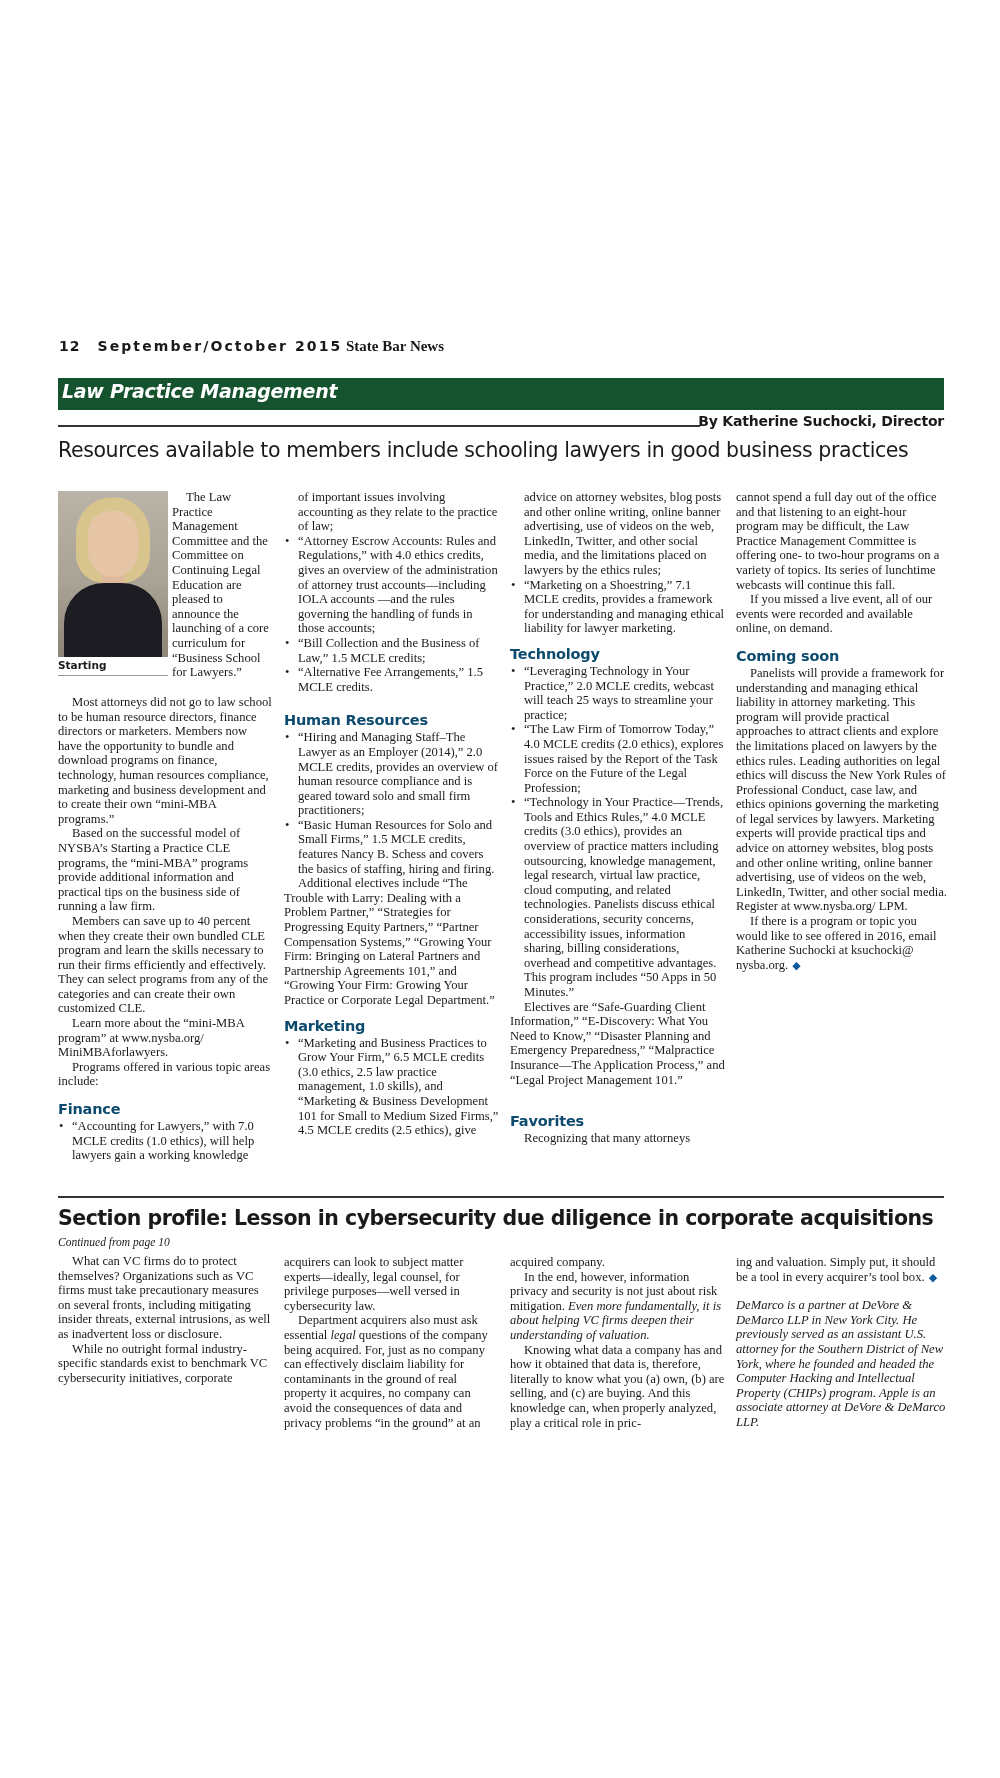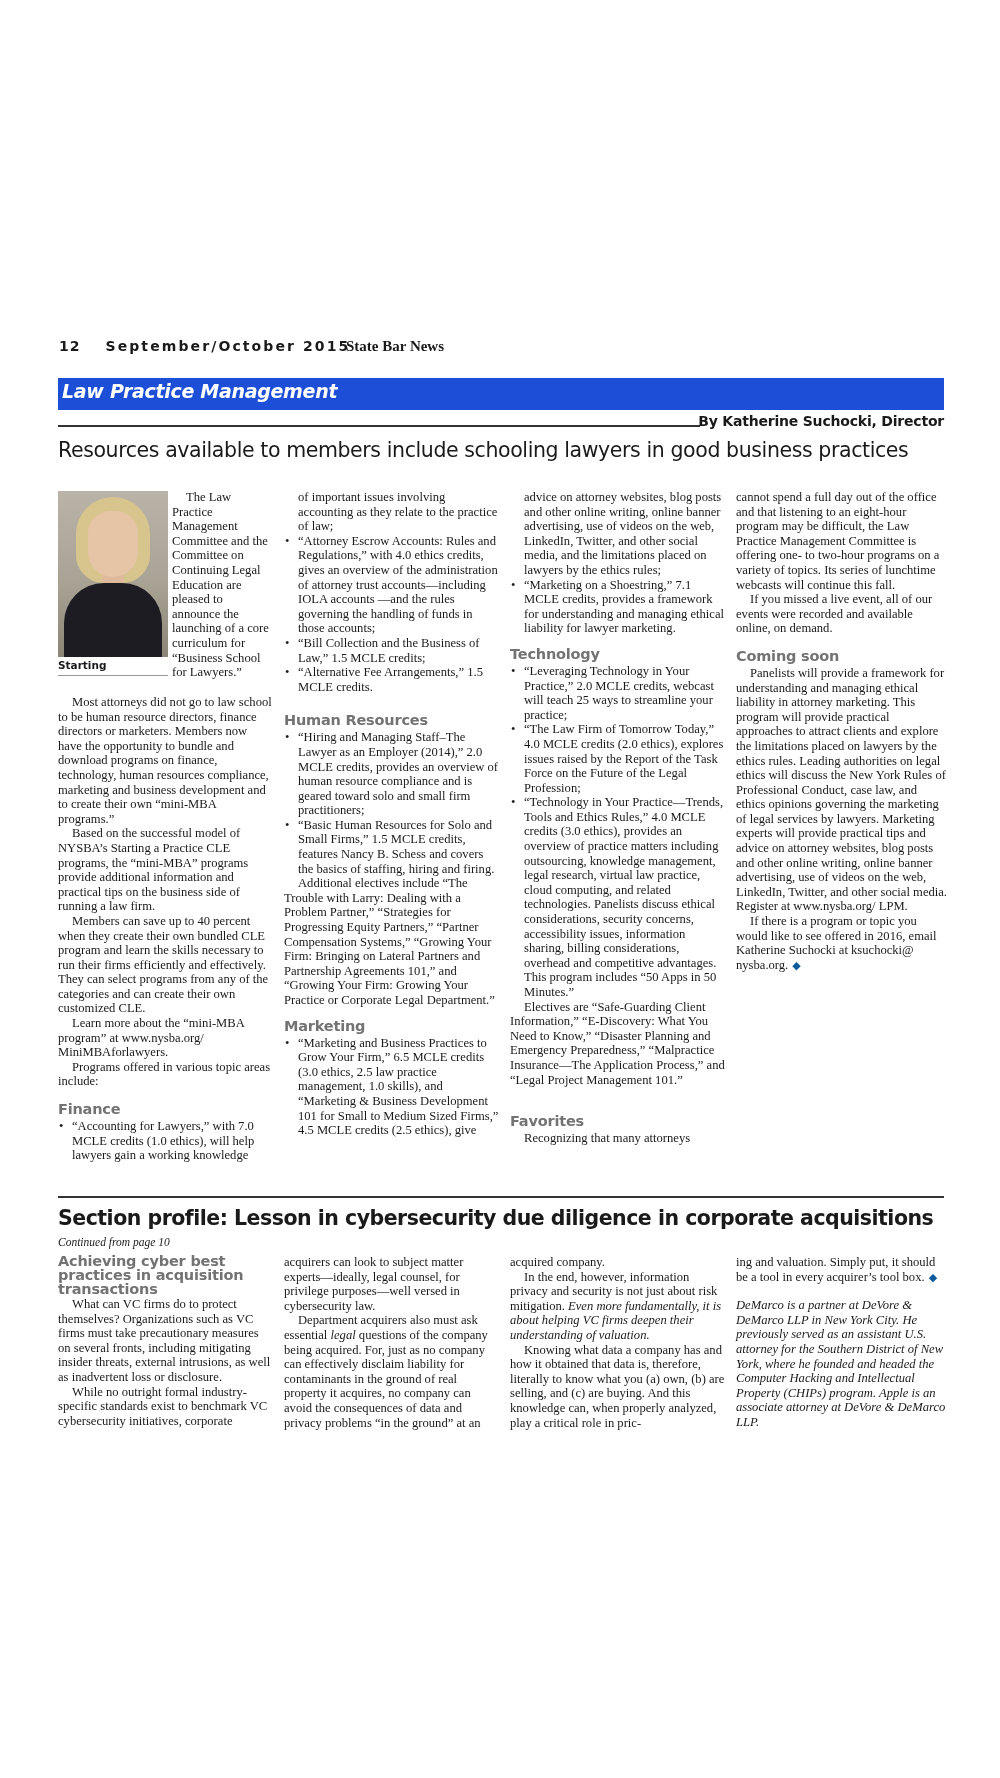--- a/index.html
+++ b/index.html
@@ -1,34 +1,34 @@
 <!DOCTYPE html>
 <html><head>
 <meta charset="utf-8">
 <style>
   html, body { margin: 0; padding: 0; background: #ffffff; }
   body { width: 1000px; height: 1778px; position: relative; overflow: hidden; color: #1a1a1a; }
   .page { position: absolute; left: 0; top: 0; width: 1000px; height: 1778px; }
 
   .folio { position: absolute; left: 59px; top: 338px; font-family: "DejaVu Sans", sans-serif; font-weight: bold; font-size: 14px; letter-spacing: 2.1px; }
-  .folio .pg { letter-spacing: 1px; margin-right: 18px; }
+  .folio .pg { letter-spacing: 1px; margin-right: 10px; }
   .folio-pub { position: absolute; left: 346px; top: 338px; font-family: "Liberation Serif", serif; font-weight: bold; font-size: 15px; }
 
-  .banner { position: absolute; left: 58px; top: 378px; width: 886px; height: 32px; background: #1d4ed8; }
+  .banner { position: absolute; left: 58px; top: 378px; width: 886px; height: 32px; background: #14532d; }
   .banner span { position: absolute; left: 4px; top: 2px; color: #ffffff; font-family: "DejaVu Sans", sans-serif; font-weight: bold; font-style: italic; font-size: 19px; letter-spacing: -0.3px; }
 
   .byline-rule { position: absolute; left: 58px; top: 425px; width: 642px; border-top: 2px solid #333; }
   .byline { position: absolute; right: 56px; top: 413px; font-family: "DejaVu Sans", sans-serif; font-weight: bold; font-size: 14px; letter-spacing: -0.2px; }
 
   .headline { position: absolute; left: 58px; top: 438px; font-family: "DejaVu Sans", sans-serif; font-size: 20.5px; letter-spacing: -0.4px; color: #1a1a1a; }
 
   .col { position: absolute; font-family: "Liberation Serif", serif; font-size: 12.6px; line-height: 14.6px; color: #1a1a1a; }
   .col p { margin: 0; text-indent: 14px; }
   .col p.noind { text-indent: 0; }
-  .col h3 { margin: 8px 0 1px 0; font-family: "DejaVu Sans", sans-serif; font-weight: bold; font-size: 14.5px; line-height: 17px; color: #737373; letter-spacing: -0.2px; }
+  .col h3 { margin: 8px 0 1px 0; font-family: "DejaVu Sans", sans-serif; font-weight: bold; font-size: 14.5px; line-height: 17px; color: #0c4a6e; letter-spacing: -0.2px; }
   .col ul { margin: 0; padding: 0; list-style: none; }
   .col li { position: relative; padding-left: 14px; }
   .col li::before { content: "\2022"; position: absolute; left: 1px; top: 0; }
 
   .photo { position: absolute; left: 58px; top: 491px; width: 110px; height: 166px; background: linear-gradient(180deg, #b9b3a8 0%, #a9a396 55%, #8b8578 100%); overflow: hidden; }
   .photo .hair { position: absolute; left: 18px; top: 6px; width: 74px; height: 86px; border-radius: 40px 40px 30px 30px; background: #d8c58e; }
   .photo .face { position: absolute; left: 30px; top: 20px; width: 50px; height: 66px; border-radius: 25px 25px 28px 28px; background: #e6c4a6; }
   .photo .body { position: absolute; left: 6px; top: 92px; width: 98px; height: 80px; border-radius: 40px 40px 0 0; background: #1d1c22; }
   .photo .neck { position: absolute; left: 44px; top: 80px; width: 22px; height: 28px; background: #dfb99b; border-radius: 0 0 11px 11px; }
   .caption { position: absolute; left: 58px; top: 659px; font-family: "DejaVu Sans", sans-serif; font-weight: bold; font-size: 10.5px; }
@@ -130,21 +130,20 @@
     <h3 style="margin-top:12px;">Coming soon</h3>
     <p>Panelists will provide a framework for understanding and managing ethical liability in attorney marketing. This program will provide practical approaches to attract clients and explore the limitations placed on lawyers by the ethics rules. Leading authorities on legal ethics will discuss the New York Rules of Professional Conduct, case law, and ethics opinions governing the marketing of legal services by lawyers. Marketing experts will provide practical tips and advice on attorney websites, blog posts and other online writing, online banner advertising, use of videos on the web, LinkedIn, Twitter, and other social media. Register at www.nysba.org/ LPM.</p>
     <p><span>If there is a program or topic you would like to see offered in 2016, email Katherine Suchocki at ksuchocki@ nysba.org.</span><span class="end-mark">◆</span></p>
   </div>
 
   <div class="section-rule"></div>
   <div class="section-title">Section profile: Lesson in cybersecurity due diligence in corporate acquisitions</div>
   <div class="continued">Continued from page 10</div>
 
   <div class="col" style="left:58px; top:1254px; width:216px;">
-    <h3 class="big">Achieving cyber best practices in acquisition transactions</h3>
     <p>What can VC firms do to protect themselves? Organizations such as VC firms must take precautionary measures on several fronts, including mitigating insider threats, external intrusions, as well as inadvertent loss or disclosure.</p>
     <p>While no outright formal industry-specific standards exist to benchmark VC cybersecurity initiatives, corporate</p>
   </div>
 
   <div class="col" style="left:284px; top:1255px; width:216px;">
     <p class="noind">acquirers can look to subject matter experts—ideally, legal counsel, for privilege purposes—well versed in cybersecurity law.</p>
     <p><span>Department acquirers also must ask essential </span><em>legal</em><span> questions of the company being acquired. For, just as no company can effectively disclaim liability for contaminants in the ground of real property it acquires, no company can avoid the consequences of data and privacy problems “in the ground” at an</span></p>
   </div>
 
   <div class="col" style="left:510px; top:1255px; width:216px;">

